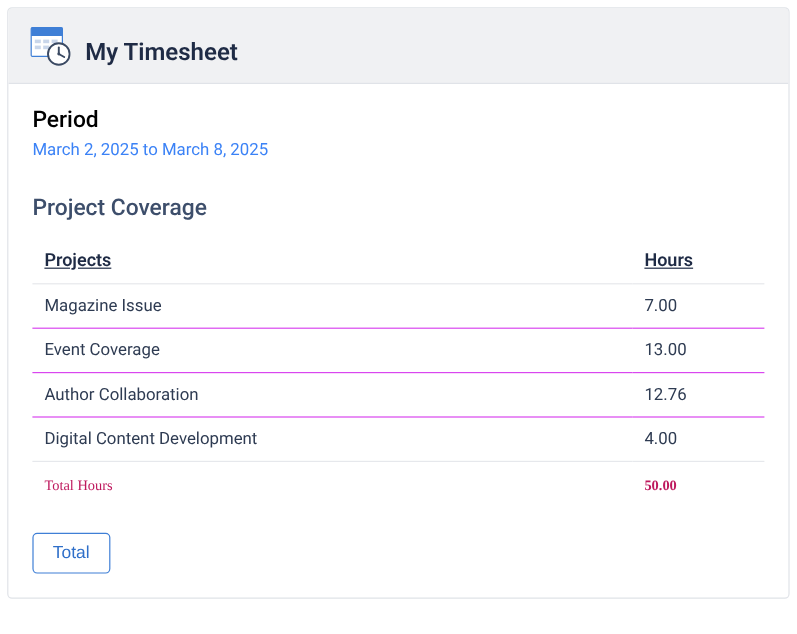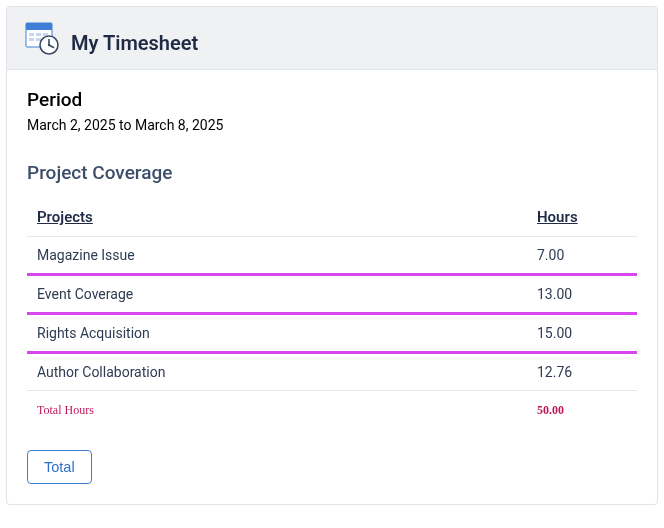--- a/index.html
+++ b/index.html
@@ -38,21 +38,21 @@
       padding: 18px 20px 20px 20px;
     }
     .section-heading {
       font-size: 19px;
       font-weight: 500;
       color: #000000;
       margin-bottom: 6px;
     }
     .period-text {
       font-size: 14px;
-      color: #000000;
+      color: #3b82f6;
       margin-bottom: 28px;
     }
     .summary-heading {
       font-size: 19px;
       font-weight: 500;
       color: #3d4e6b;
       margin-bottom: 14px;
     }
     .summary-table {
       width: 100%;
@@ -68,21 +68,21 @@
       border-bottom: 1px solid #e6e8ec;
       text-decoration: underline;
     }
     .summary-table th.hours-col {
       width: 110px;
     }
     .summary-table td {
       font-size: 14px;
       color: #2e3b52;
       padding: 10px 10px;
-      border-bottom: 3px solid #d946ef;
+      border-bottom: 1px solid #d946ef;
     }
     .summary-table tr:nth-last-child(2) td {
       border-bottom: 1px solid #e6e8ec;
     }
     .summary-table tr.total-row td {
       font-size: 12px;
       color: #be185d;
       border-bottom: none;
       padding-top: 12px;
       font-family: Liberation Serif, serif;
@@ -146,26 +146,26 @@
       <tbody>
         <tr>
           <td>Magazine Issue</td>
           <td class="hours-cell">7.00</td>
         </tr>
         <tr>
           <td>Event Coverage</td>
           <td class="hours-cell">13.00</td>
         </tr>
         <tr>
-          <td>Rights Acquisition</td>
-          <td class="hours-cell">15.00</td>
+          <td>Author Collaboration</td>
+          <td class="hours-cell">12.76</td>
         </tr>
         <tr>
-          <td>Author Collaboration</td>
-          <td class="hours-cell">12.76</td>
+          <td>Digital Content Development</td>
+          <td class="hours-cell">4.00</td>
         </tr>
         <tr class="total-row">
           <td>Total Hours</td>
           <td class="hours-cell">50.00</td>
         </tr>
       </tbody>
     </table>
 
     <button class="view-button">Total</button>
 

